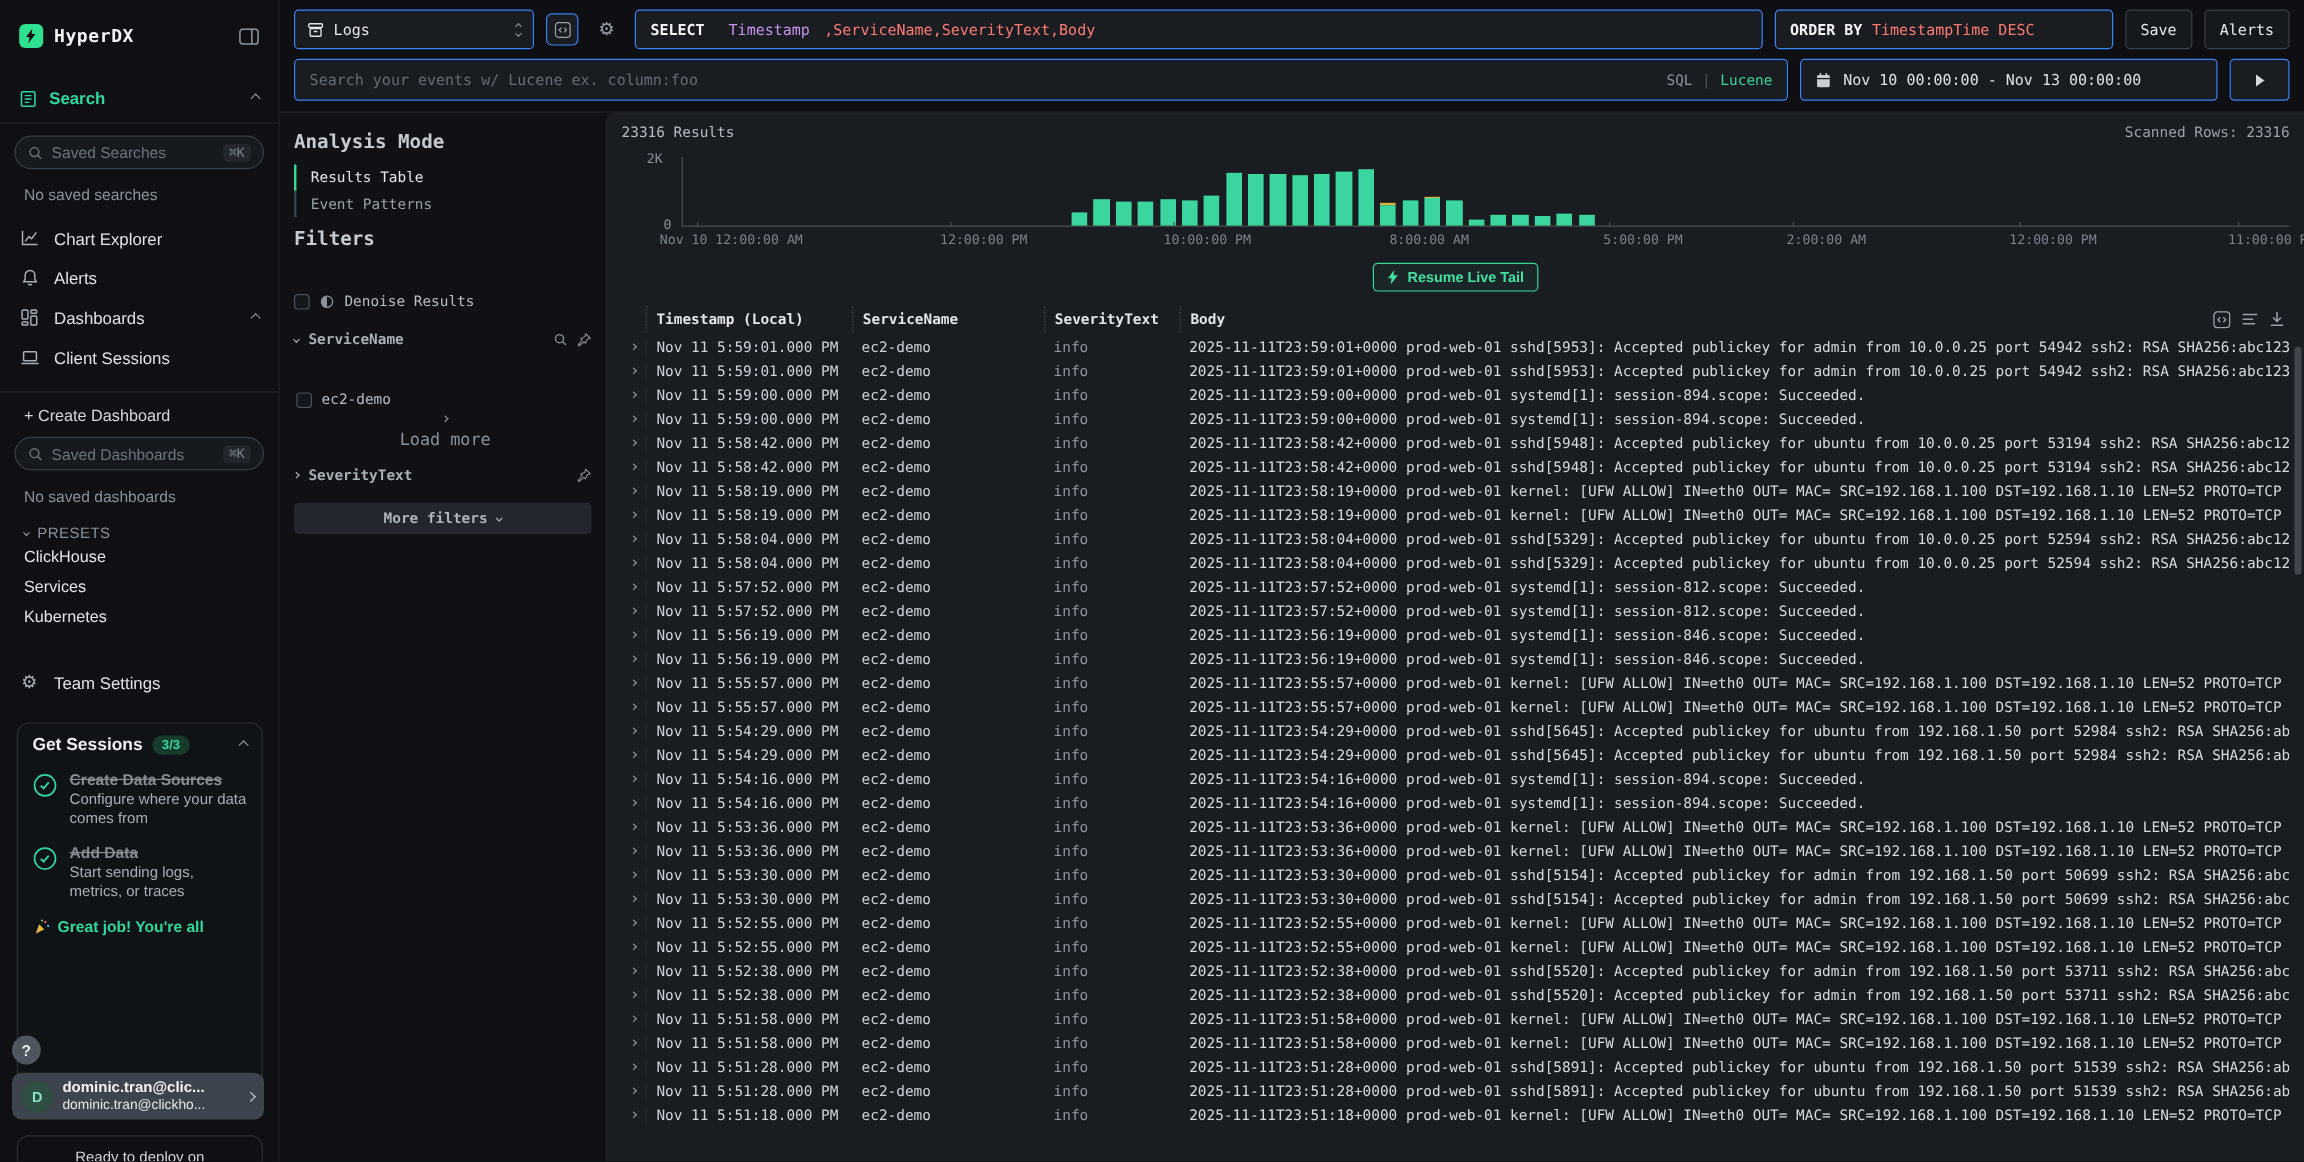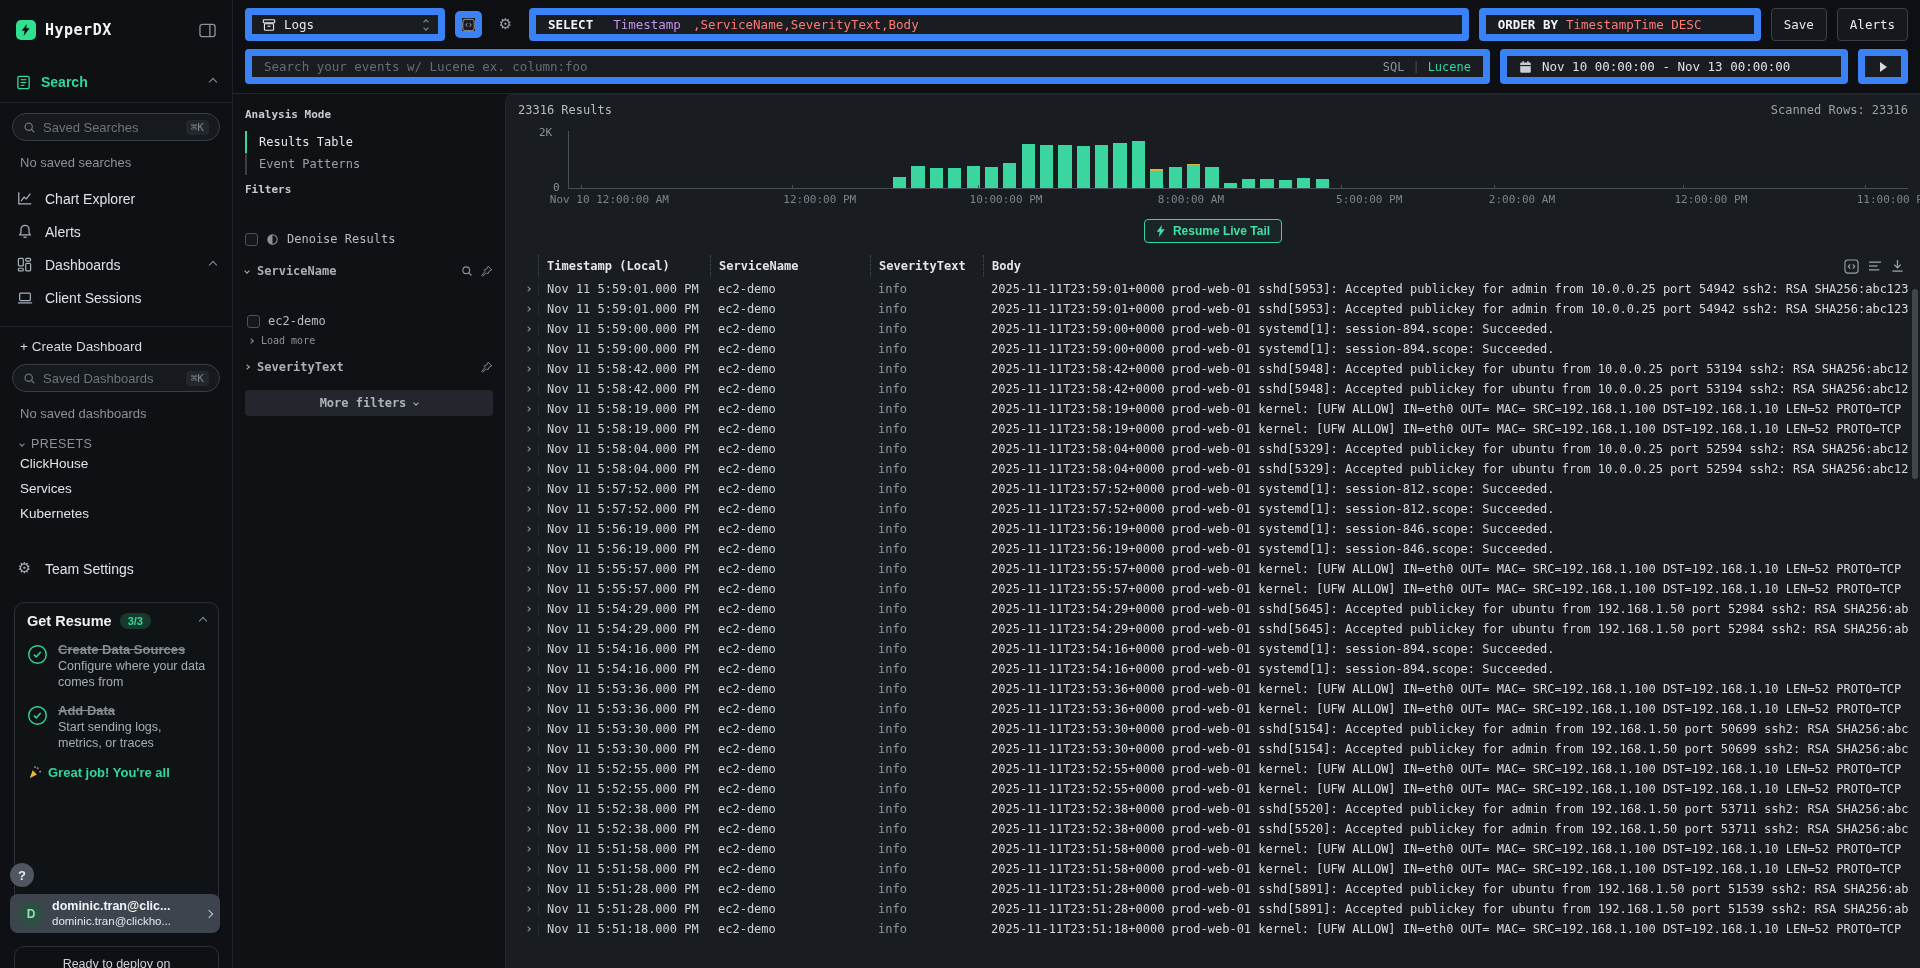--- a/index.html
+++ b/index.html
@@ -55,21 +55,21 @@
   .user-mail { color:#e4e7ec; font-size:11.5px; line-height:14px; white-space:nowrap; overflow:hidden; }
   .user-chip .chev { color:#c3c8cf; }
   .deploy-card { position:absolute; left:14px; right:13px; top:946px; height:50px; border:1px solid #2b3036; border-radius:10px;
                  text-align:center; padding-top:10px; color:#ced3d9; font-size:12.5px; }
 
   
   .main { flex:1; display:flex; flex-direction:column; min-width:0; }
   .topbar { background:#0d0f12; border-bottom:1px solid #23272d; padding:8px 12px 9px 12px; flex:none; }
   .tb-row { display:flex; gap:10px; }
   .tb-row + .tb-row { margin-top:8px; }
-  .box { background:#191c21; border:7px solid #3b82f6; border-radius:4px; display:flex; align-items:center; }
+  .box { background:#191c21; border:1px solid #3b82f6; border-radius:4px; display:flex; align-items:center; }
   .src-select { width:200px; height:33px; padding:0 10px; gap:8px; color:#e3e6ea; font-size:12.5px; cursor:pointer; }
   .src-select .grow { flex:1; }
   .icon-btn { width:27px; height:27px; align-self:center; justify-content:center; color:#9aa1a9; cursor:pointer; border-radius:5px; }
   .icon-btn.noborder { border:none; background:transparent; }
   .sql-box { flex:1; height:33px; padding:0 12px; gap:12px; white-space:nowrap; overflow:hidden; font-size:12.5px; }
   .kw { color:#f2f4f6; font-weight:bold; margin-right:8px; }
   .fld-purple { color:#c792ea; }
   .fld-red { color:#ff7b72;text-align:right; }
   .orderby-box { width:282px; height:33px; padding:0 12px; white-space:nowrap; overflow:hidden; font-size:12.5px; }
   .btn { height:33px; padding:0 12px; background:#15181c; border:1px solid #3a4047; border-radius:4px; color:#e6e9ec;
@@ -83,31 +83,31 @@
   .lang-sep { color:#4d535b; }
   .lang-lucene { color:#36d69f; cursor:pointer; }
   .date-box { width:348px; height:35px; padding:0 12px; gap:10px; color:#dde1e6; font-size:12.5px; cursor:pointer; }
   .play-btn { width:50px; height:35px; justify-content:center; cursor:pointer; color:#d6dade; }
   .play-tri { width:0; height:0; border-left:7px solid #d6dade; border-top:5px solid transparent; border-bottom:5px solid transparent; }
 
   .content { flex:1; display:flex; min-height:0; background:#0f1114; }
 
   
   .filters { width:272px; flex:none; padding:14px 12px 0 12px; }
-  .f-label { color:#c6cbd1; font-weight:bold; font-size:11px; margin-bottom:10px; }
+  .f-label { color:#c6cbd1; font-weight:bold; font-size:16px; margin-bottom:10px; }
   .mode-item { border-left:2px solid #3a4047; padding:4px 0 4px 12px; color:#9aa1a9; font-size:12px; cursor:pointer; }
   .mode-item.active { border-left-color:#36d69f; color:#e4e7eb; }
   .filters-label { margin-top:8px; }
   .chk-row { display:flex; align-items:center; gap:8px; padding:4px 0; color:#b7bdc4; font-size:12px; cursor:pointer;margin-top:32px; }
   .checkbox { width:13px; height:13px; border:1px solid #4b525b; border-radius:3px; background:#14171b; flex:none; }
   .grp-head { display:flex; align-items:center; gap:8px; margin-top:14px; color:#aab0b7; font-weight:bold; font-size:12px; cursor:pointer; }
   .grp-head .grow { flex:1; }
   .grp-head .gic { color:#8b929b; display:flex; }
   .grp-items { margin:6px 0 0 2px; }
-  .load-more { display:flex; align-items:center; gap:8px; color:#8b929b; font-size:10px; padding:3px 0 0 2px; cursor:pointer; }
+  .load-more { display:flex; align-items:center; gap:8px; color:#8b929b; font-size:14px; padding:3px 0 0 2px; cursor:pointer;flex-direction:column; }
   .more-filters { margin-top:16px; height:26px; background:#23272d; border-radius:4px; display:flex; align-items:center;
                   justify-content:center; gap:8px; color:#aeb4bb; font-weight:bold; font-size:12px; cursor:pointer; }
 
   
   .results { position:relative; flex:1; min-width:0; background:#191c21; border-left:1px solid #23272d; border-top:1px solid #23272d;
              border-top-left-radius:8px; padding:8px 12px 0 12px; display:flex; flex-direction:column; }
   .res-head { display:flex; justify-content:space-between; color:#b6bcc3; font-size:12px; }
   .res-head .scanned { color:#9aa1a9; }
   .hist { margin-top:14px; flex:none; }
   .hist-plot { position:relative; height:58px; margin-left:50px; border-left:1px solid #4a4f55; border-bottom:1px solid #4a4f55; }
@@ -263,21 +263,21 @@
     <div class="preset-item">Services</div>
     <div class="preset-item">Kubernetes</div>
 
     <div class="nav-item team-row">
       <span class="ic gear-glyph">⚙</span>
       <span>Team Settings</span>
     </div>
 
     <div class="gs-card">
       <div class="gs-head">
-        <span class="gs-title">Get Resume</span>
+        <span class="gs-title">Get Sessions</span>
         <span class="gs-badge">3/3</span>
         <span class="grow"></span>
         <i class="chev up" style="color:#8b929b"></i>
       </div>
       <div class="gs-item">
         <span class="gs-check">
           <svg width="21" height="21" viewBox="0 0 24 24">
               <circle cx="12" cy="12" r="10" fill="none" stroke="#2fd89e" stroke-width="1.6"></circle>
               <path d="M8 12.2l2.6 2.6 5-5.6" fill="none" stroke="#2fd89e" stroke-width="1.8"></path>
             </svg>

